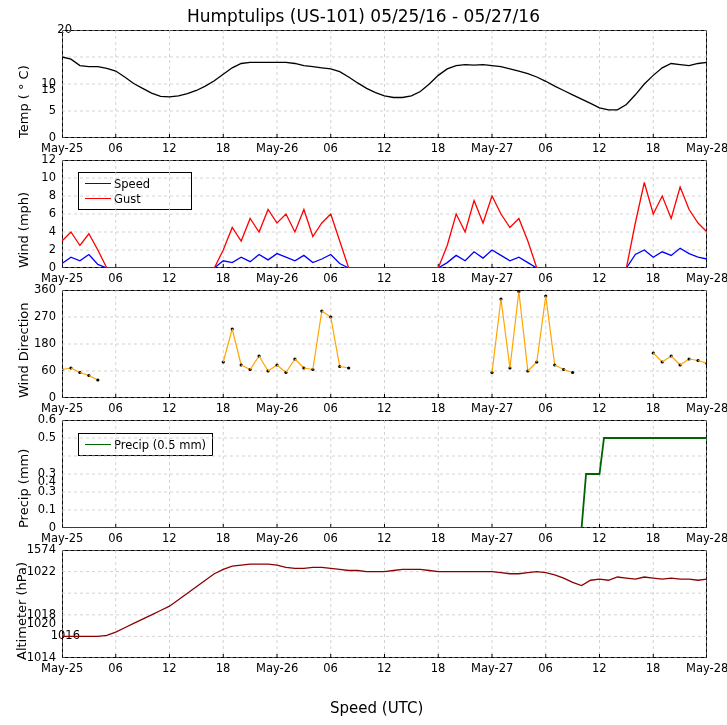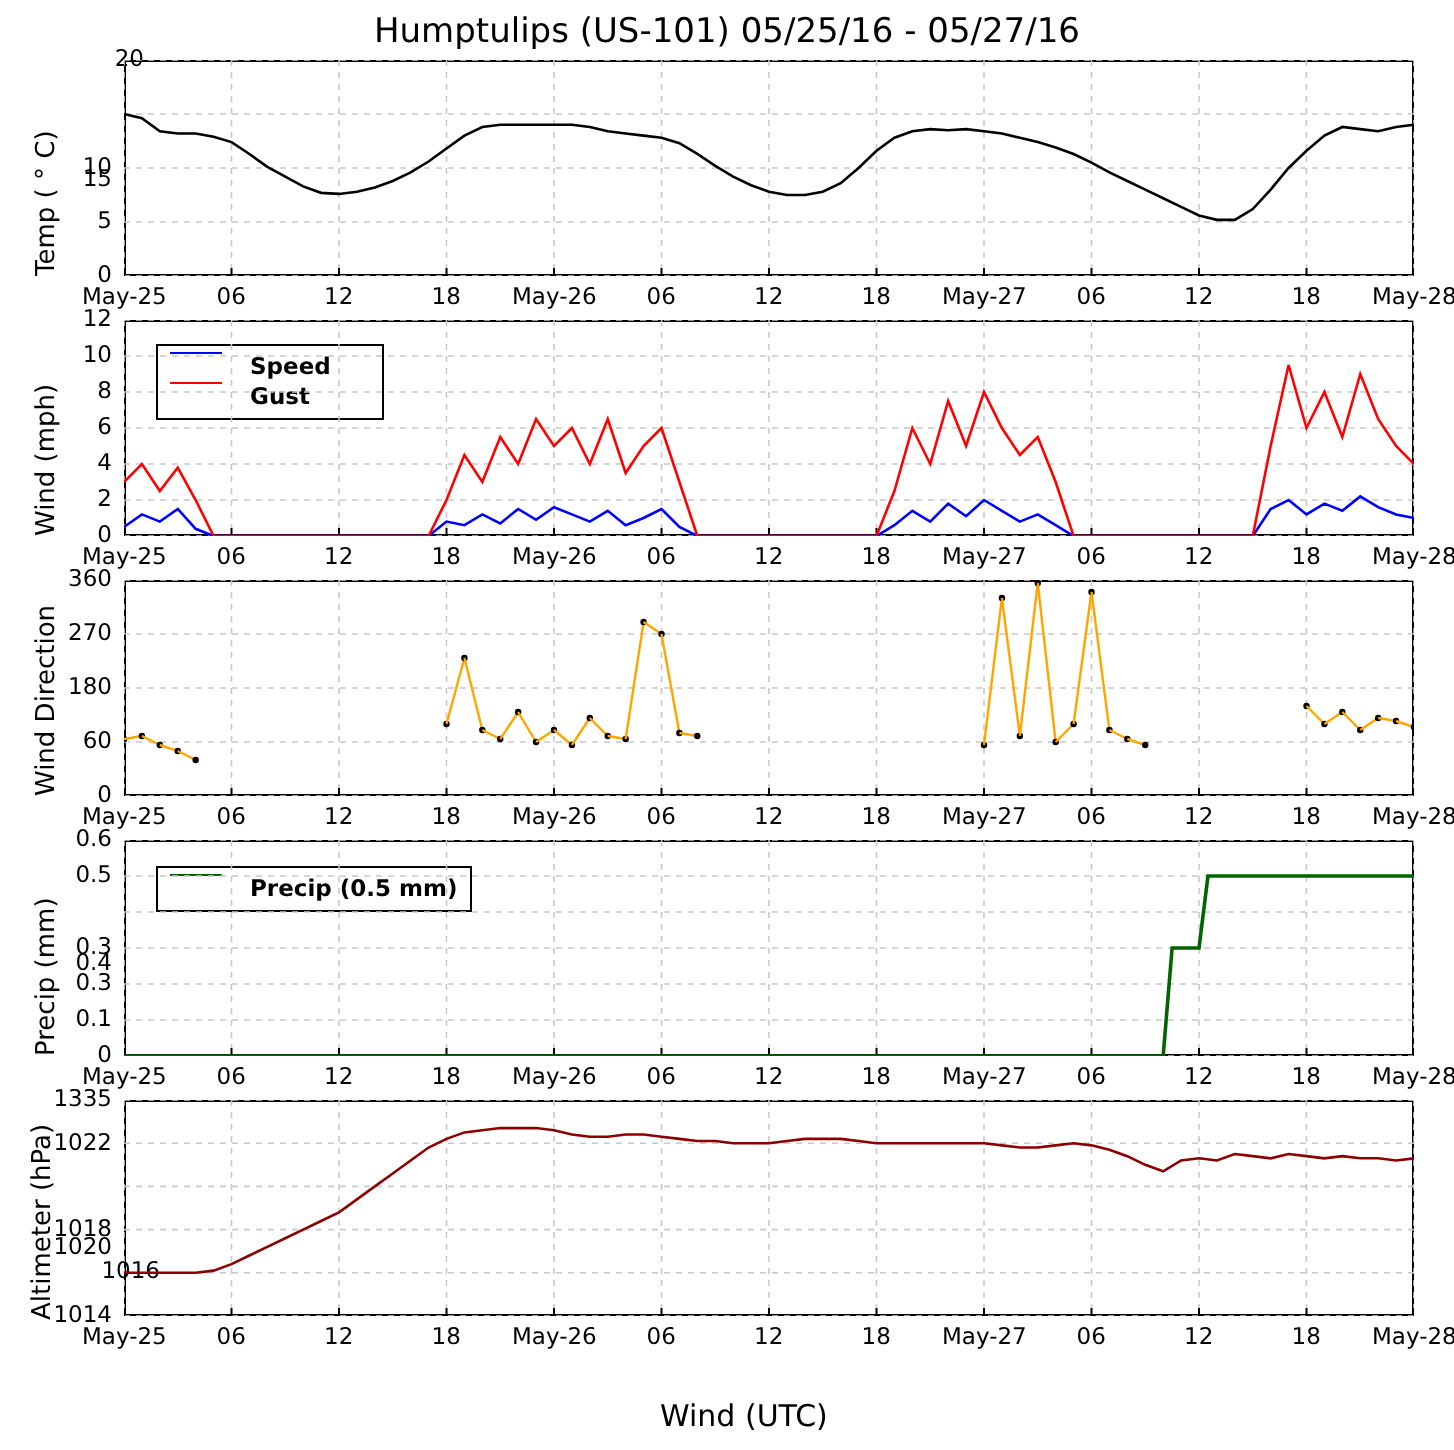--- a/index.html
+++ b/index.html
@@ -5,21 +5,21 @@
   html,body{margin:0;padding:0;background:#ffffff;}
   body{width:727px;height:725px;font-family:"DejaVu Sans",sans-serif;color:#000;}
   #root{position:relative;width:727px;height:725px;}
   .title{position:absolute;left:0;top:6px;width:727px;text-align:center;font-size:17px;color:#000;}
   .panel{position:absolute;left:62px;border:1px solid #000;background:#fff;box-sizing:border-box;}
   .ylab{position:absolute;transform-origin:left top;font-size:13px;white-space:nowrap;}
   .xlab{position:absolute;font-size:11.5px;white-space:nowrap;}
   .ytick{position:absolute;font-size:11.5px;text-align:right;white-space:nowrap;}
   .xaxistitle{position:absolute;font-size:15px;white-space:nowrap;}
   .legend{position:absolute;border:1px solid #000;background:#fff;font-size:11.5px;padding:3px 6px;}
-  .legrow{display:flex;gap:14px;height:15px;font-weight:bold;}
+  .legrow{display:flex;align-items:center;gap:3px;height:15px;}
   .legline{display:inline-block;width:26px;height:0;border-top:1.6px solid #000;}
   svg{display:block;}
   .gridline{stroke:#c8c8c8;stroke-width:0.8;stroke-dasharray:3,3;}
   .tickmark{stroke:#000;stroke-width:1;}
 </style>
 </head>
 <body>
 
 <div id="root">
 
@@ -49,21 +49,21 @@
   <div class="legend" style="left:78px;top:433px;">
     <div class="legrow">
       <span class="legline" style="border-top-color:#006400;"></span>
       <span>Precip (0.5 mm)</span>
     </div>
   </div>
 
   <div class="panel" id="panel4" style="left:62px;top:550px;width:645px;height:108px;"></div>
   <div class="ylab" style="left:14px;top:660px;transform:rotate(-90deg);">Altimeter (hPa)</div>
 
-  <div class="xaxistitle" style="left:330px;top:699px;">Wind (UTC)</div>
+  <div class="xaxistitle" style="left:330px;top:699px;">Speed (UTC)</div>
 
   <div id="overlays"></div>
 <div class="ytick" style="left: 0px; width: 56px; top: 130px;">0</div>
     <div class="ytick" style="left: 0px; width: 56px; top: 103px;">5</div>
     <div class="ytick" style="left: 0px; width: 56px; top: 76px;">10</div>
     <div class="ytick" style="left: 0px; width: 56px; top: 49px; margin-top: 33px;">15</div>
     <div class="ytick" style="left: 0px; width: 56px; top: 22px; margin-left: 16px;">20</div>
     <svg width="645" height="108" style="position: absolute; left: 62px; top: 30px;">
       <line x1="0" x2="645" y1="108" y2="108" class="gridline"></line>
       <line x1="0" x2="645" y1="81" y2="81" class="gridline"></line>
@@ -343,21 +343,21 @@
     <div class="xlab" style="top: 531px; left: 471px;">May-27</div>
     <div class="xlab" style="top: 531px; left: 538.25px;">06</div>
     <div class="xlab" style="top: 531px; left: 592px;">12</div>
     <div class="xlab" style="top: 531px; left: 645.75px;">18</div>
     <div class="xlab" style="top: 531px; left: 686px;">May-28</div>
     <div class="ytick" style="left: 0px; width: 56px; top: 650px;">1014</div>
     <div class="ytick" style="left: 0px; width: 56px; top: 628.4px; padding-left: 24px;">1016</div>
     <div class="ytick" style="left: 0px; width: 56px; top: 606.8px;">1018</div>
     <div class="ytick" style="left: 0px; width: 56px; top: 600px; margin-top: 16px;">1020</div>
     <div class="ytick" style="left: 0px; width: 56px; top: 563.6px;">1022</div>
-    <div class="ytick" style="left: 0px; width: 56px; top: 542px;">1335</div>
+    <div class="ytick" style="left: 0px; width: 56px; top: 542px;">1574</div>
     <svg width="645" height="108" style="position: absolute; left: 62px; top: 550px;">
       <line x1="0" x2="645" y1="108" y2="108" class="gridline"></line>
       <line x1="0" x2="645" y1="86.4" y2="86.4" class="gridline"></line>
       <line x1="0" x2="645" y1="64.8" y2="64.8" class="gridline"></line>
       <line x1="0" x2="645" y1="43.2" y2="43.2" class="gridline"></line>
       <line x1="0" x2="645" y1="21.599999999999994" y2="21.599999999999994" class="gridline"></line>
       <line x1="0" x2="645" y1="0" y2="0" class="gridline"></line>
       <line x1="0" x2="0" y1="0" y2="108" class="gridline"></line>
       <line x1="0" x2="0" y1="108" y2="104" class="tickmark"></line>
       <line x1="53.75" x2="53.75" y1="0" y2="108" class="gridline"></line>

